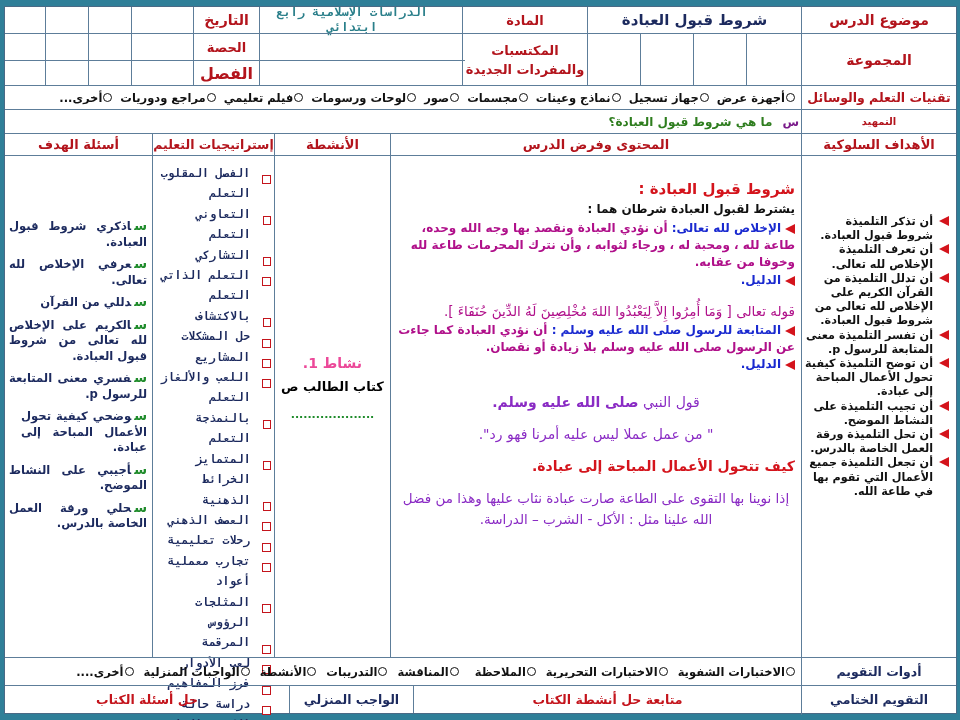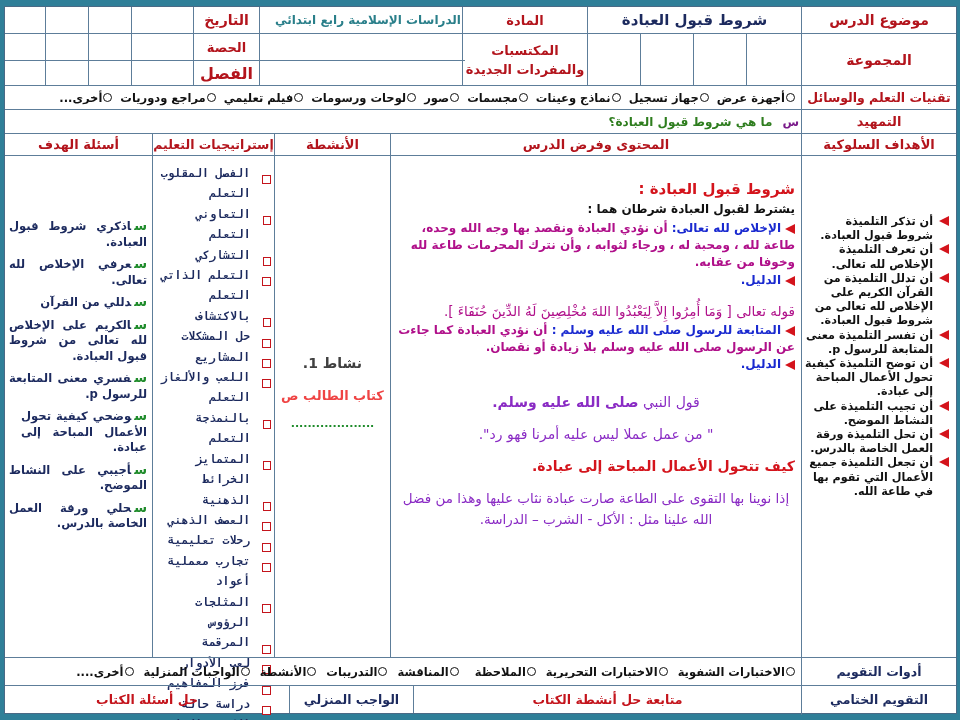--- a/index.html
+++ b/index.html
@@ -47,21 +47,21 @@
   <div class="vl" style="left:83px;top:0;height:78px;"></div>
   <div class="vl" style="left:40px;top:0;height:78px;"></div>
   <div class="vl" style="left:635px;top:26px;height:52px;"></div>
   <div class="vl" style="left:688px;top:26px;height:52px;"></div>
   <div class="vl" style="left:741px;top:26px;height:52px;"></div>
 
   <div class="abs cellc lbl" style="left:797px;top:0;width:154px;height:26px;font-size:14px;">موضوع الدرس</div>
   <div class="abs cellc navy" style="left:583px;top:0;width:213px;height:26px;font-size:15px;font-weight:bold;">شروط قبول العبادة</div>
 
   <div class="abs cellc lbl" style="left:458px;top:0;width:124px;height:26px;">المادة</div>
-  <div class="abs cellc teal" style="left:262px;top:0;width:202px;height:26px;font-size:12px;font-weight:bold;">الدراسات الإسلامية رابع ابتدائي</div>
+  <div class="abs cellc teal" style="left:246px;top:0;width:202px;height:26px;font-size:12px;font-weight:bold;font-family:Liberation Mono, monospace;">الدراسات الإسلامية رابع ابتدائي</div>
 
   <div class="abs cellc lbl" style="left:189px;top:0;width:65px;height:26px;font-size:14px;">التاريخ</div>
   <div class="abs" style="left:127px;top:0;width:61px;height:26px;"></div>
   <div class="abs" style="left:84px;top:0;width:42px;height:26px;"></div>
   <div class="abs" style="left:41px;top:0;width:42px;height:26px;"></div>
   <div class="abs" style="left:0;top:0;width:40px;height:26px;"></div>
 
   <div class="abs cellc lbl" style="left:797px;top:27px;width:154px;height:51px;font-size:14px;">المجموعة</div>
   <div class="abs" style="left:742px;top:27px;width:54px;height:51px;"></div>
   <div class="abs" style="left:689px;top:27px;width:52px;height:51px;"></div>
@@ -107,21 +107,21 @@
     <span class="opt">
         <span class="radio"></span>
         <span>مراجع ودوريات</span>
       </span>
     <span class="opt">
         <span class="radio"></span>
         <span>أخرى...</span>
       </span>
   </div>
 
-  <div class="abs cellc lbl" style="left:797px;top:103px;width:154px;height:23px;font-size:13px;">التمهيد</div>
+  <div class="abs cellc lbl" style="left:797px;top:103px;width:154px;height:23px;font-size:10px;">التمهيد</div>
   <div class="abs" style="left:10px;top:103px;width:784px;height:23px;display:flex;align-items:center;gap:10px;font-size:12px;font-weight:bold;">
     <span style="color:#7a1a8a;">س</span>
     <span style="color:#2e7d1e;">ما هي شروط قبول العبادة؟</span>
   </div>
 
   <div class="abs cellc lbl" style="left:797px;top:127px;width:154px;height:21px;">الأهداف السلوكية</div>
   <div class="abs cellc lbl" style="left:386px;top:127px;width:410px;height:21px;">المحتوى وفرض الدرس</div>
   <div class="abs cellc lbl" style="left:270px;top:127px;width:115px;height:21px;">الأنشطة</div>
   <div class="abs cellc lbl" style="left:148px;top:127px;width:121px;height:21px;font-size:12.5px;">إستراتيجيات التعليم</div>
   <div class="abs cellc lbl" style="left:0;top:127px;width:147px;height:21px;">أسئلة الهدف</div>
@@ -163,22 +163,22 @@
     <div style="text-align:center;margin-top:22px;font-size:14px;color:#8a2bc4;">
       <span>قول النبي</span>
       <span style="font-weight:bold;">صلى الله عليه وسلم.</span>
     </div>
     <div style="text-align:center;margin-top:16px;font-size:14px;color:#8a2bc4;">" من عمل عملا ليس عليه أمرنا فهو رد".</div>
     <div style="margin-top:16px;font-size:14px;font-weight:bold;color:#d4141c;">كيف تتحول الأعمال المباحة إلى عبادة.</div>
     <div style="text-align:center;margin-top:14px;font-size:13.5px;line-height:21px;color:#8a2bc4;">إذا نوينا بها التقوى على الطاعة صارت عبادة نثاب عليها وهذا من فضل الله علينا مثل : الأكل - الشرب – الدراسة.</div>
   </div>
 
   <div class="abs" style="left:270px;top:348px;width:115px;text-align:center;">
-    <div style="color:#404040;font-weight:bold;font-size:14px;">نشاط 1.</div>
-    <div style="color:#ef4444;font-weight:bold;font-size:13px;margin-top:17px;">كتاب الطالب ص</div>
+    <div style="color:#ec4899;font-weight:bold;font-size:14px;">نشاط 1.</div>
+    <div style="color:#000000;font-weight:bold;font-size:13px;margin-top:8px;">كتاب الطالب ص</div>
     <div style="color:#1e8b2a;font-weight:bold;font-size:11px;margin-top:14px;letter-spacing:0;">....................</div>
   </div>
 
   <div class="abs strat" style="left:150px;top:157px;width:116px;">
     <div class="strat-item">
         <span class="chk"></span>
         <span>الفصل المقلوب</span>
       </div>
     <div class="strat-item">
         <span class="chk"></span>

